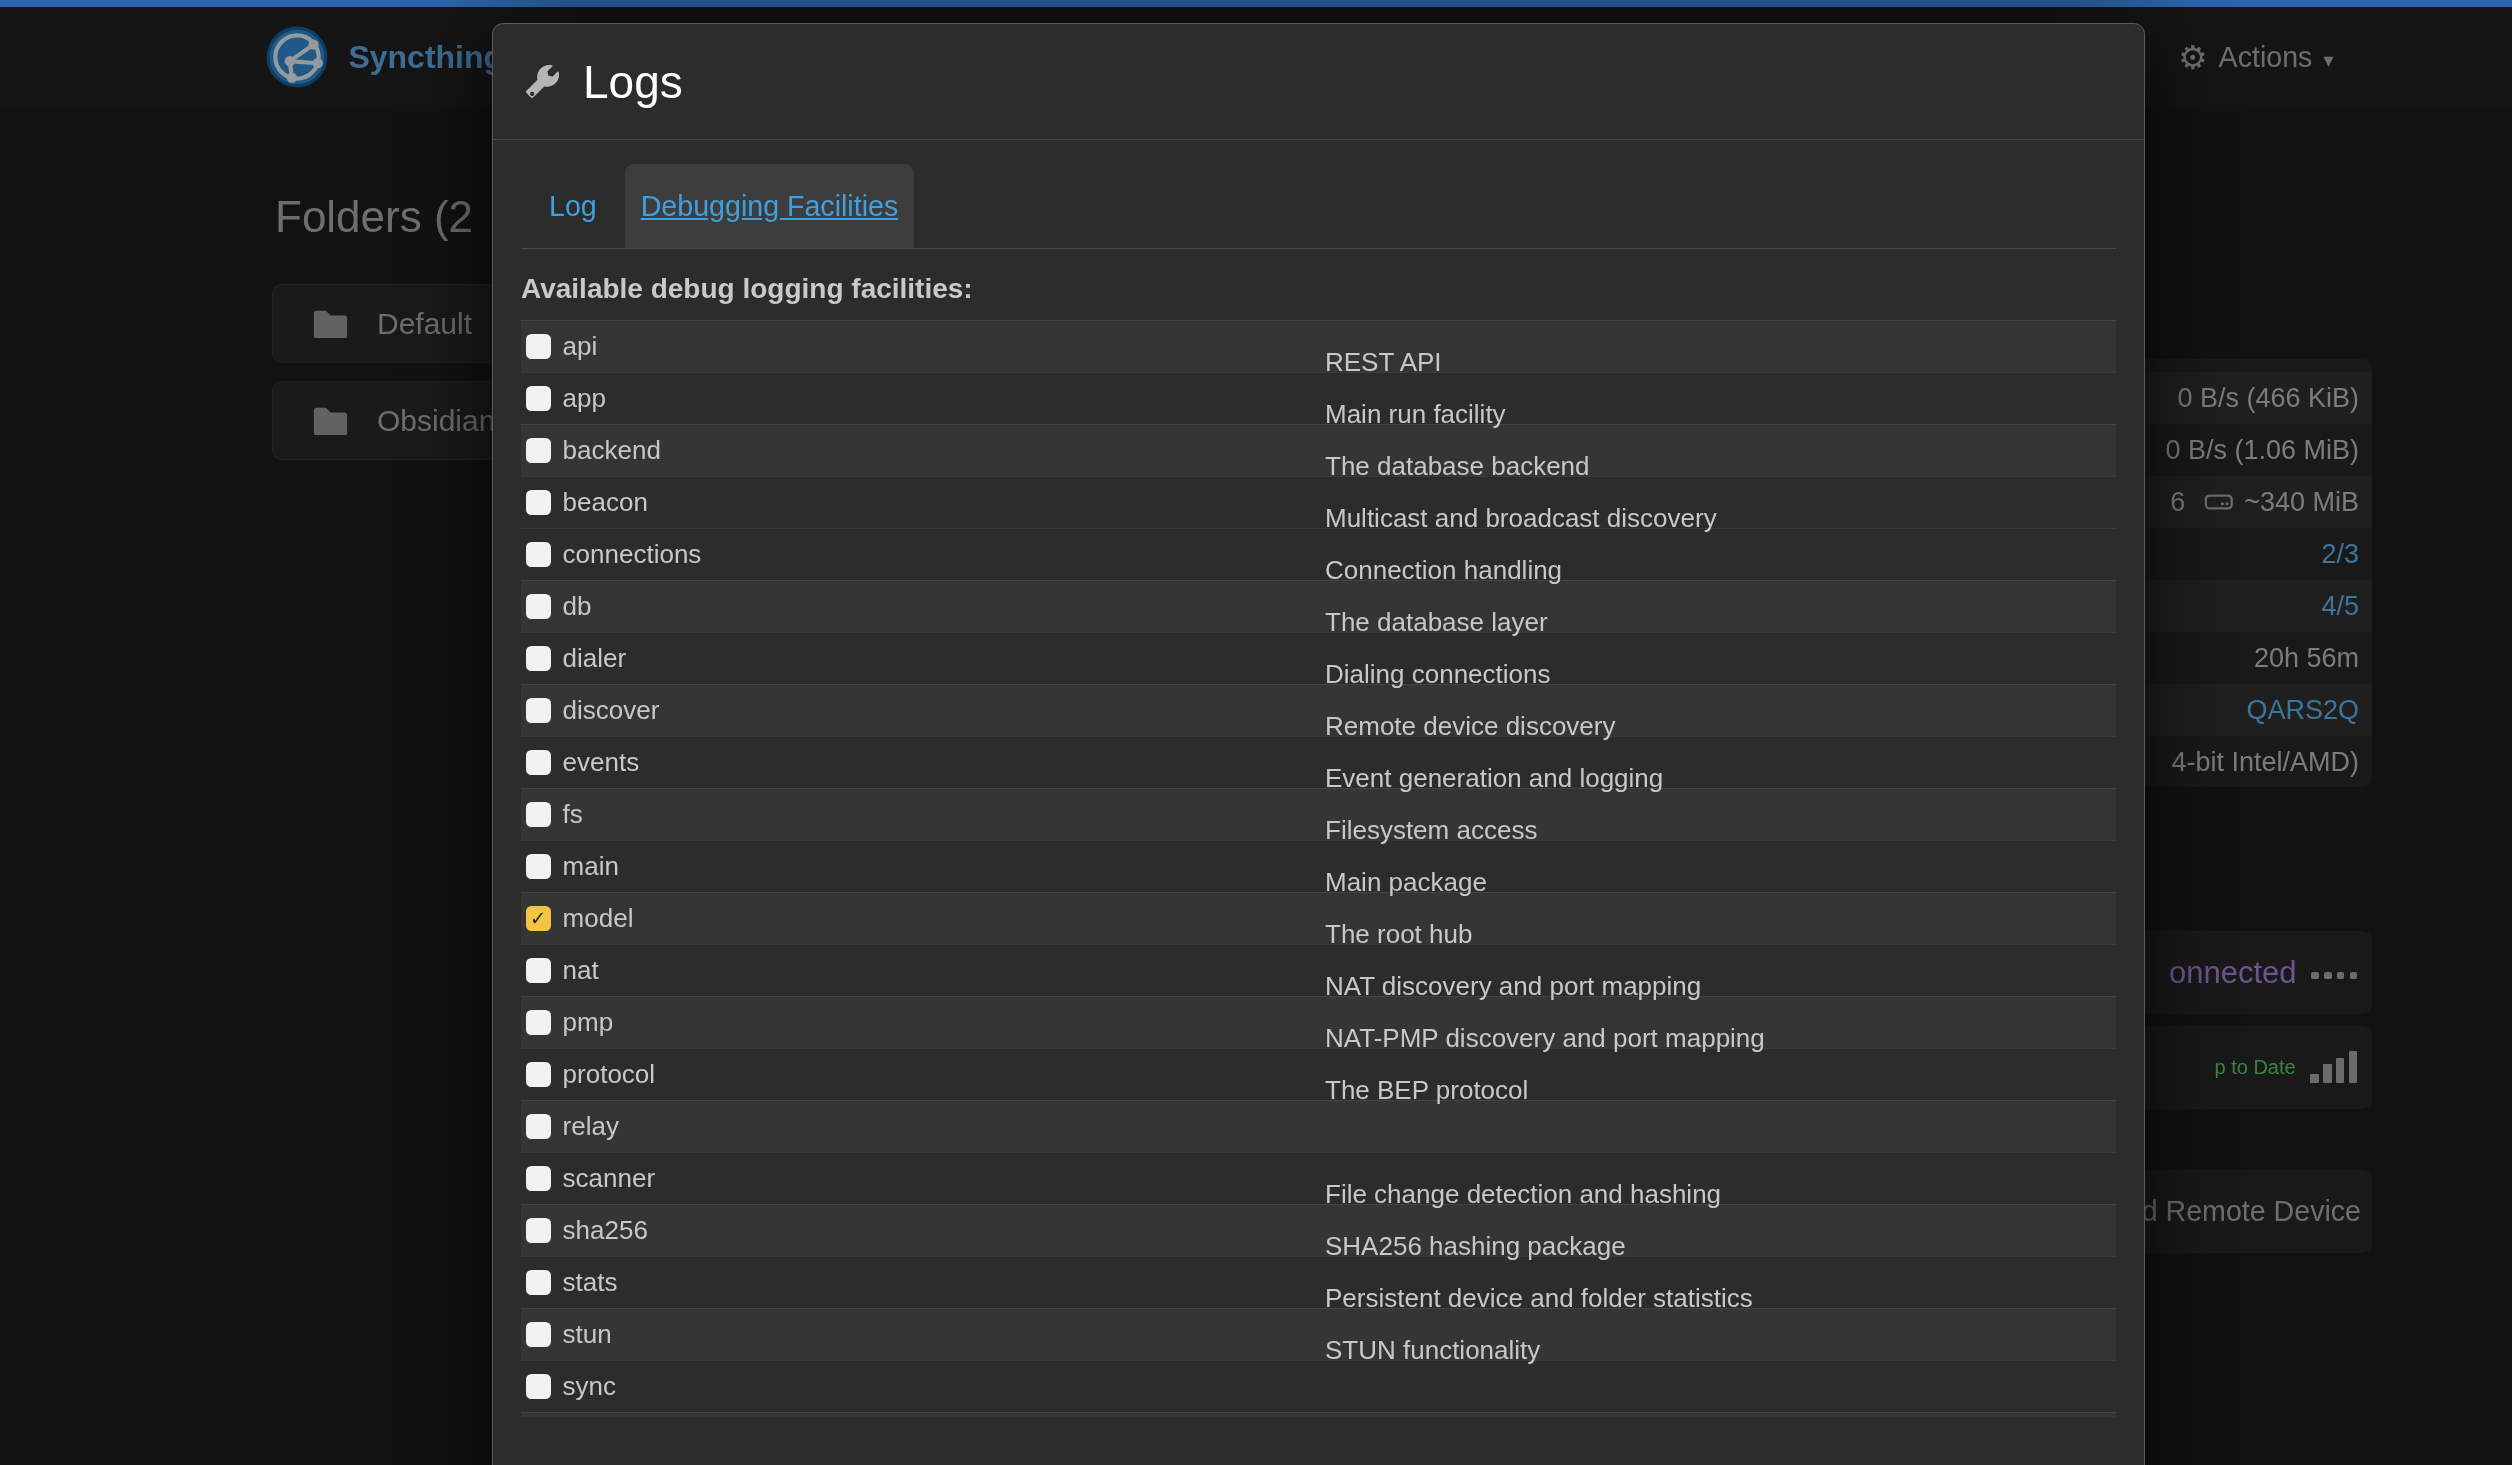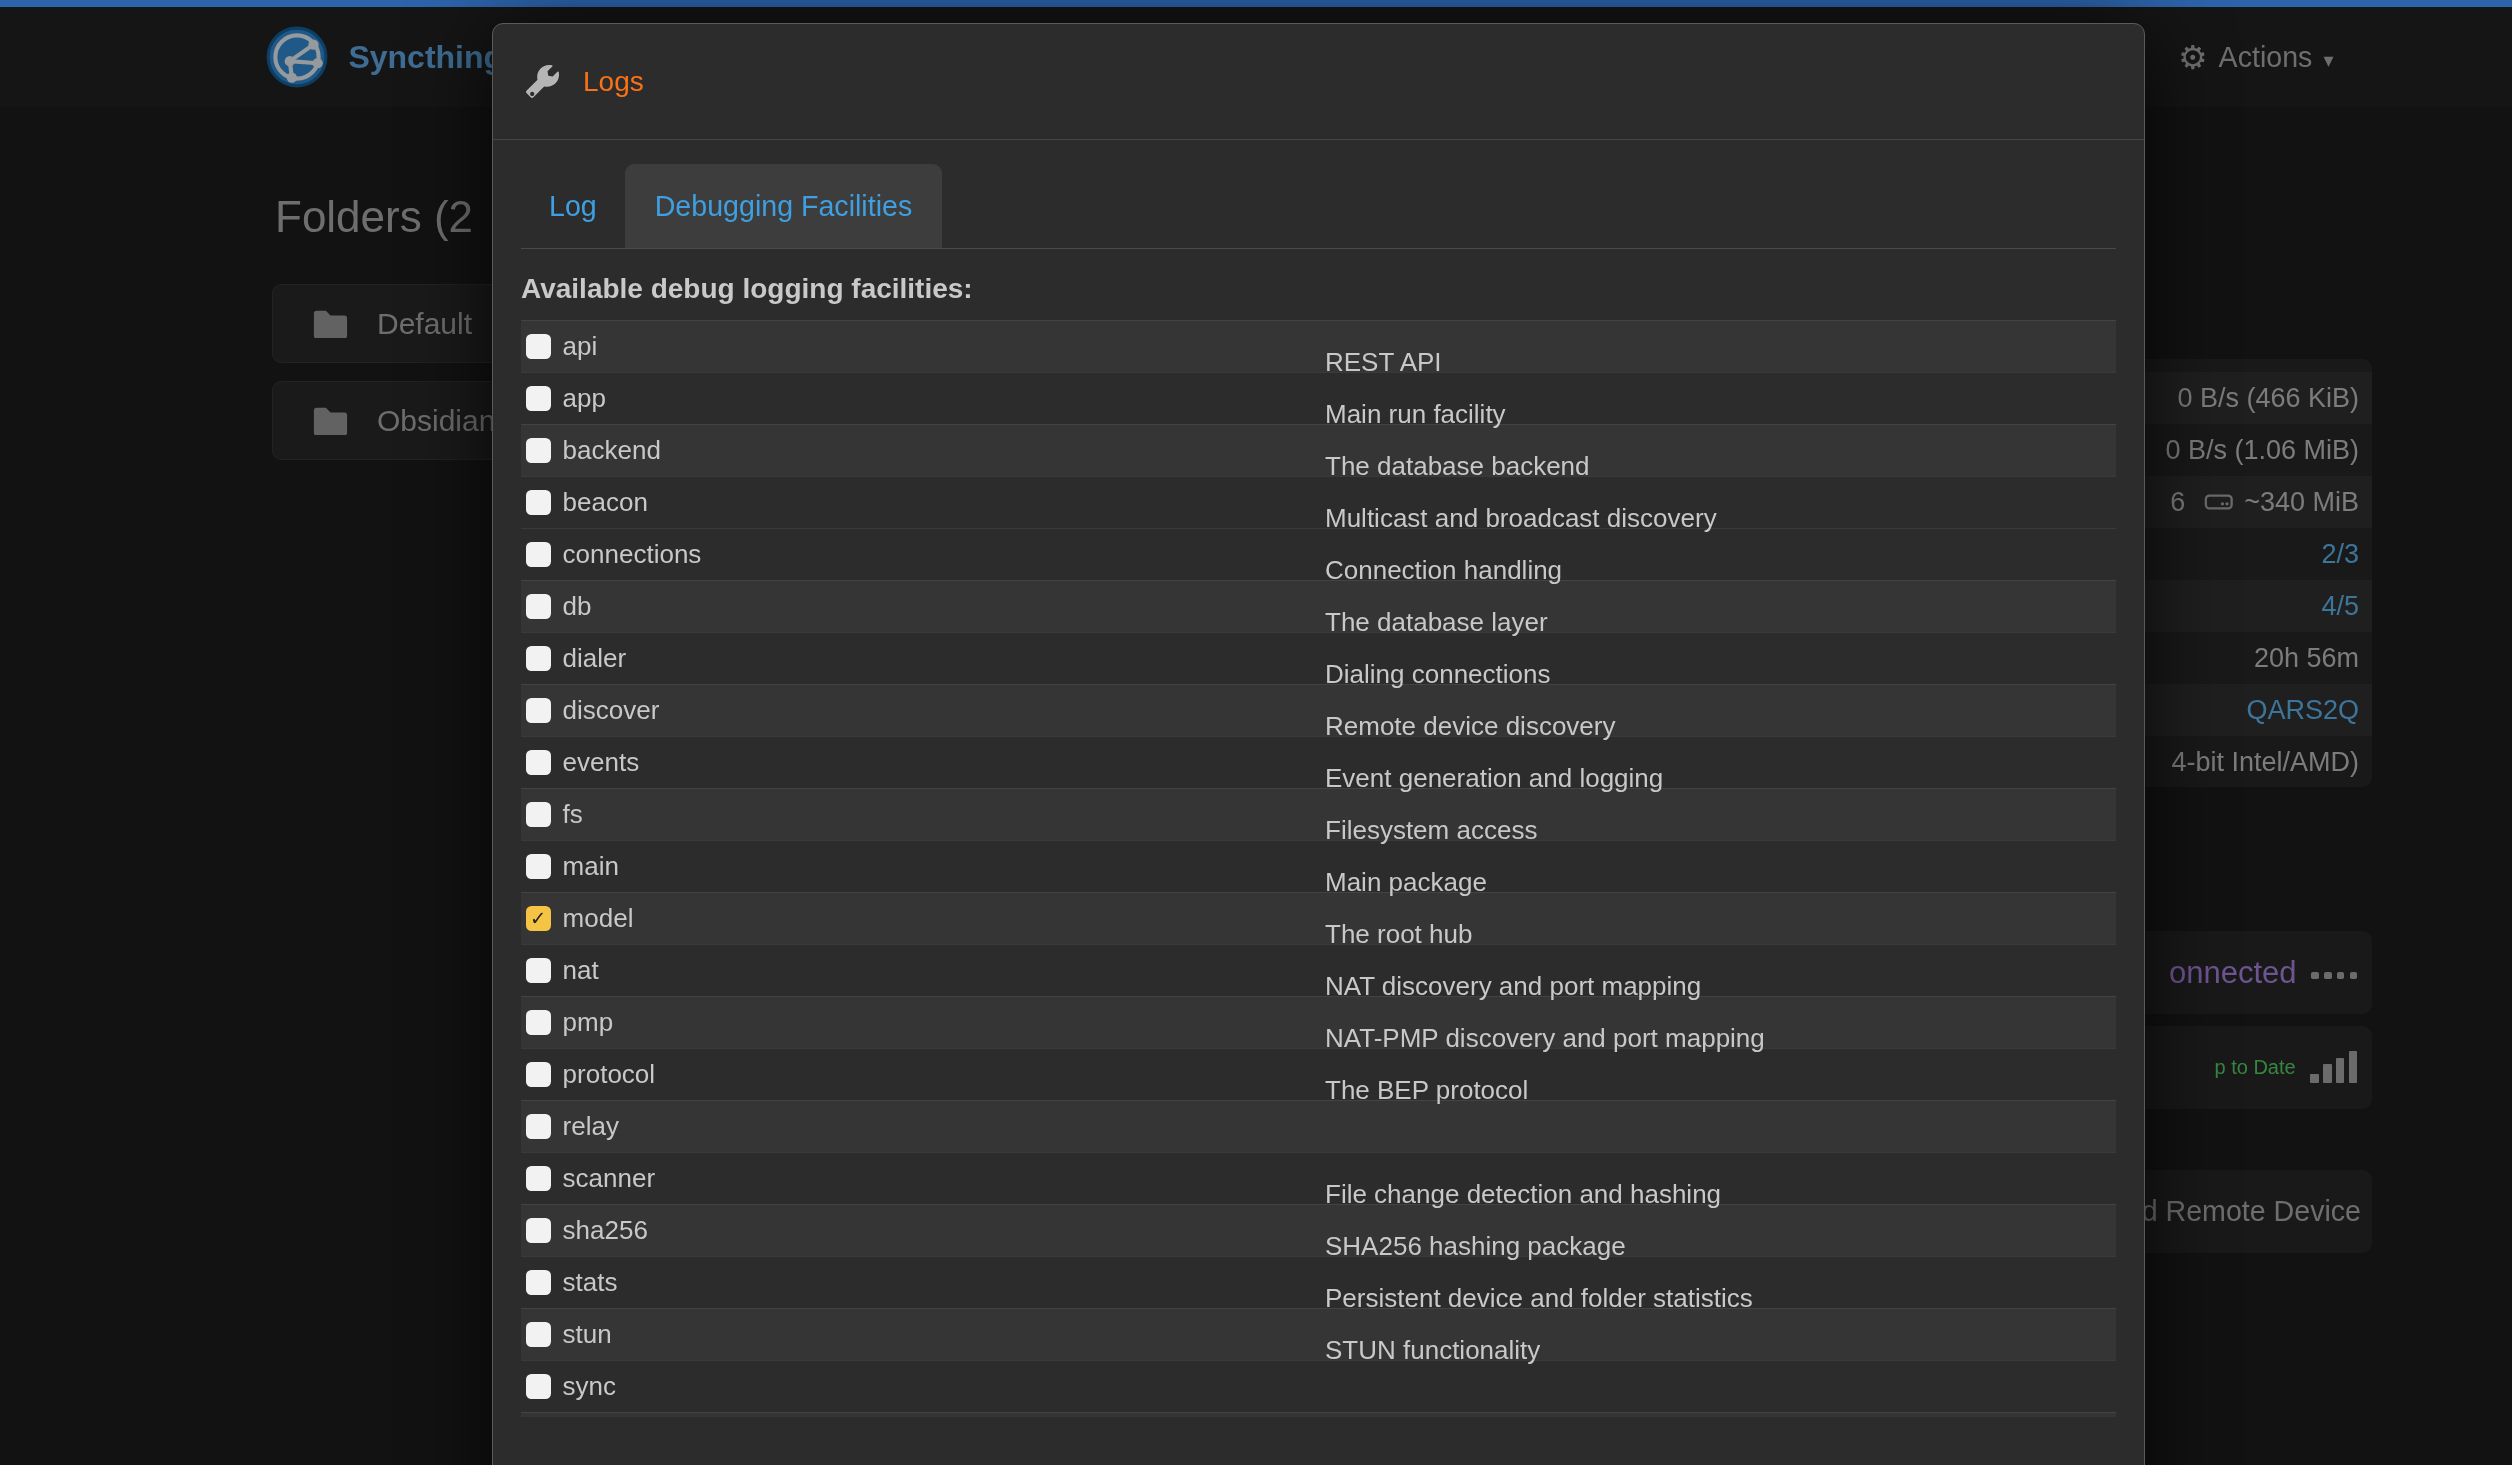--- a/index.html
+++ b/index.html
@@ -48,26 +48,26 @@
 
   .overlay{position:absolute;left:0;top:0;width:2512px;height:1465px;
     background:rgba(0,0,0,0.30);z-index:40;}
 
   
   .modal{position:absolute;left:492px;top:23px;width:1653px;height:1567px;z-index:60;
     background:#2c2c2c;border:0.9px solid #5a5a5a;border-radius:11px;overflow:hidden;
     box-shadow:0 11px 83px rgba(0,0,0,0.75);}
   .m-header{height:116px;display:flex;align-items:center;gap:24px;padding-left:33px;
     border-bottom:0.9px solid #464646;}
-  .m-title{font-size:28px;color:#f97316;}
+  .m-title{font-size:46px;color:#ffffff;}
   .m-body{padding:0 28px;}
   .tabs{margin-top:24px;height:85px;display:flex;align-items:stretch;
     border-bottom:0.9px solid #4a4a4a;text-align:right;}
   .tab{display:flex;align-items:center;padding:0 28px;font-size:28.6px;color:#3f9fe0;cursor:pointer;}
-  .tab.active{background:#3d3d3d;border-radius:9.2px 9.2px 0 0;padding:0 30px;}
+  .tab.active{background:#3d3d3d;border-radius:9.2px 9.2px 0 0;padding:0 16px;text-decoration:underline;}
   .avail{margin:24px 0 14.7px 0;font-size:28px;font-weight:bold;color:#c9c9c9;}
 
   .ftable{width:100%;}
   .frow{display:flex;height:52px;align-items:center;border-top:0.9px solid rgba(255,255,255,0.07);
     font-size:26px;color:#c8c8c8;}
   .frow.striped{background:rgba(255,255,255,0.045);}
   .name-cell{width:804px;display:flex;align-items:center;gap:12px;padding-left:4.6px;}
   .desc-cell{flex:1;margin-top:32px;}
   .cb{width:25px;height:25px;background:#f2f2f2;border-radius:5.5px;flex:0 0 auto;
     display:flex;align-items:center;justify-content:center;}

